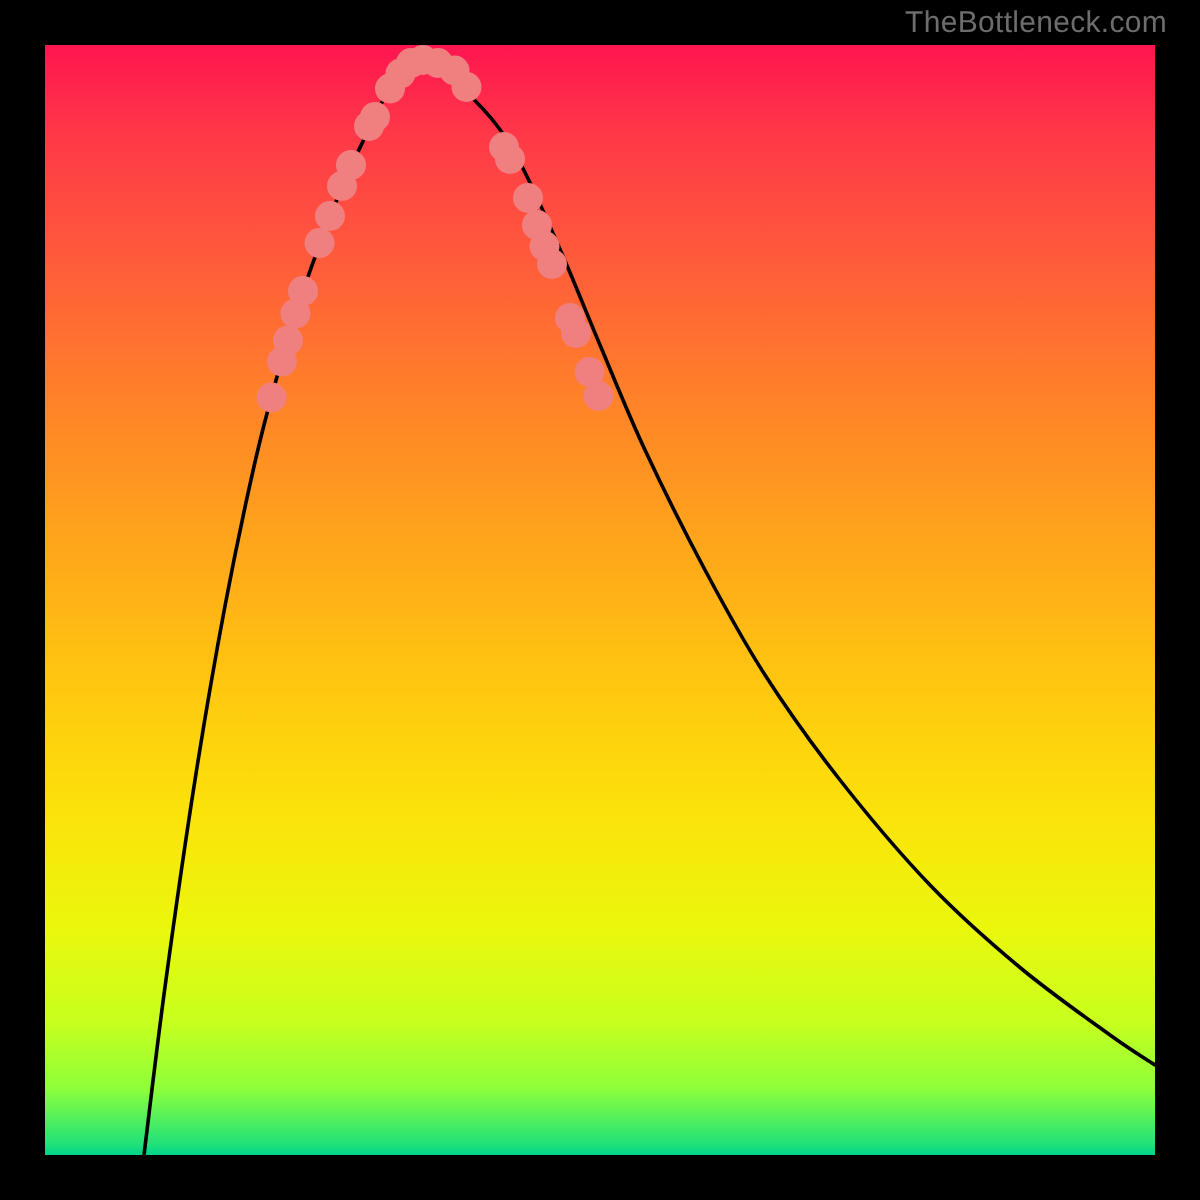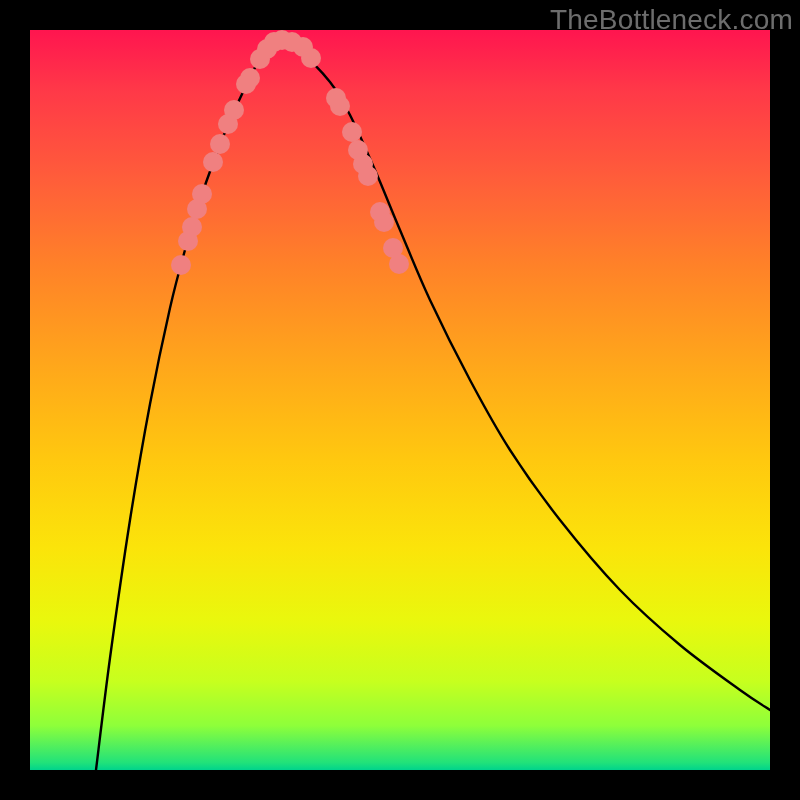--- a/index.html
+++ b/index.html
@@ -37,23 +37,23 @@
       #e9f80d 80%,
       #c7ff1e 88%,
       #8eff3a 94%,
       #21e27a 99%,
       #00d38c 100%
     );
   }
   .watermark {
     position: absolute;
     top: 4px;
-    right: 7px;
+    right: 22px;
     color: #6d6d6d;
-    font-size: 28px;
+    font-size: 20px;
     font-weight: 500;
     letter-spacing: 0.2px;
     user-select: none;
   }
   svg.curve {
     position: absolute;
     top: 0;
     left: 0;
     width: 740px;
     height: 740px;

